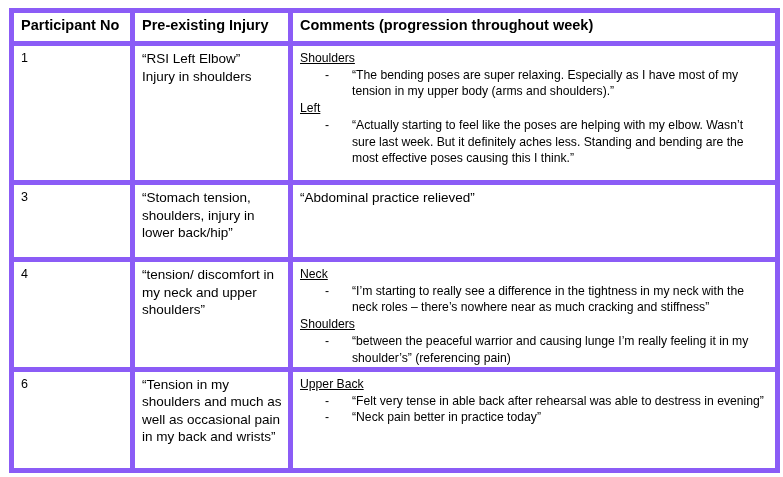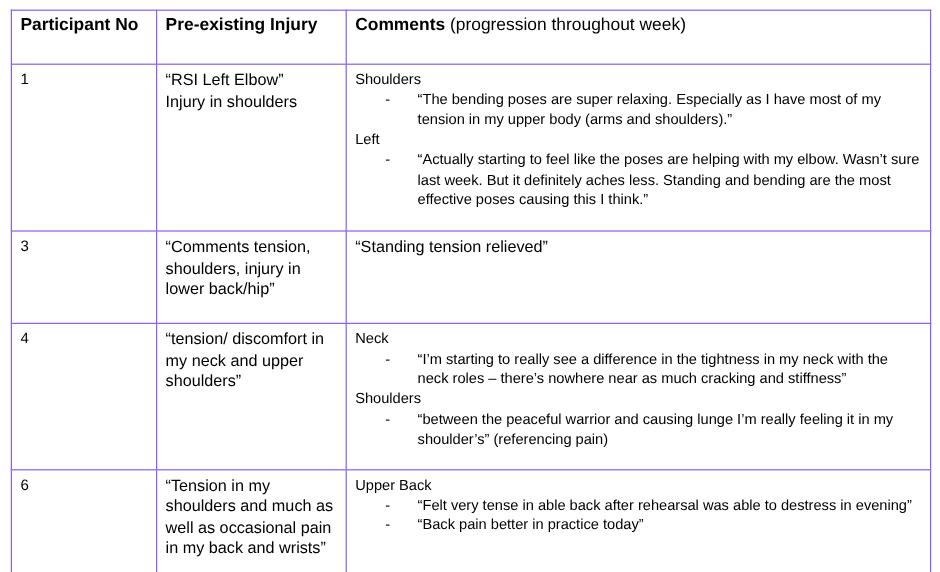--- a/index.html
+++ b/index.html
@@ -23,43 +23,43 @@
   table.data-table {
     position: absolute;
     left: 9px;
     top: 8px;
     width: 766px;
     border-collapse: collapse;
     table-layout: fixed;
   }
   table.data-table td,
   table.data-table th {
-    border: 1px solid #8b5cf6;
+    border: 5px solid #8b5cf6;
     vertical-align: top;
-    padding: 4px 6px 16px 7px;
+    padding: 4px 6px 0 7px;
     text-align: left;
     font-weight: normal;
   }
   col.col-participant { width: 121px; }
   col.col-injury      { width: 158px; }
   col.col-comments    { width: 487px; }
 
   
   .hdr-cell {
     height: 24px;
     font-size: 14.5px;
     line-height: 16px;
     padding-top: 6px;
     padding-bottom: 6px;
   }
   .hdr-strong {
     font-weight: bold;
   }
   .hdr-normal {
-    font-weight: normal;
+    font-weight: bold;
   }
 
   
   .participant-cell {
     font-size: 12.5px;
     font-weight: bold;
     line-height: 17px;
     padding-top: 6px;
   }
 
@@ -76,20 +76,21 @@
     font-size: 12.2px;
     line-height: 16.5px;
     padding-top: 5px;
     padding-left: 8px;
   }
   .comments-plain {
     font-size: 13.5px;
     line-height: 17.5px;
   }
   .group-heading {
+    text-decoration: underline;
     margin: 0 0 1px 0;
     font-size: 12.2px;
     line-height: 16px;
   }
   ul.bullets {
     list-style: none;
     margin: 0 0 1px 0;
     padding: 0 0 0 0;
   }
   ul.bullets li {
@@ -153,24 +154,24 @@
             <li><span class="dash">-</span><span>“Actually starting to feel like the poses are helping with my elbow. Wasn’t sure last week. But it definitely aches less. Standing and bending are the most effective poses causing this I think.”</span></li>
           </ul>
         </td>
       </tr>
 
       <tr class="row-h2">
         <td class="participant-cell">
           <span>3</span>
         </td>
         <td class="injury-cell">
-          <div>“Comments tension, shoulders, injury in lower back/hip”</div>
+          <div>“Stomach tension, shoulders, injury in lower back/hip”</div>
         </td>
         <td class="comments-cell comments-plain">
-          <div>“Standing tension relieved”</div>
+          <div>“Abdominal practice relieved”</div>
         </td>
       </tr>
 
       <tr class="row-h3">
         <td class="participant-cell">
           <span>4</span>
         </td>
         <td class="injury-cell">
           <div>“tension/ discomfort in my neck and upper shoulders”</div>
         </td>
@@ -190,21 +191,21 @@
         <td class="participant-cell">
           <span>6</span>
         </td>
         <td class="injury-cell">
           <div>“Tension in my shoulders and much as well as occasional pain in my back and wrists”</div>
         </td>
         <td class="comments-cell">
           <div class="group-heading">Upper Back</div>
           <ul class="bullets">
             <li><span class="dash">-</span><span>“Felt very tense in able back after rehearsal was able to destress in evening”</span></li>
-            <li><span class="dash">-</span><span>“Back pain better in practice today”</span></li>
+            <li><span class="dash">-</span><span>“Neck pain better in practice today”</span></li>
           </ul>
         </td>
       </tr>
 
     </tbody>
   </table>
 
 </div>
 
 </body></html>

